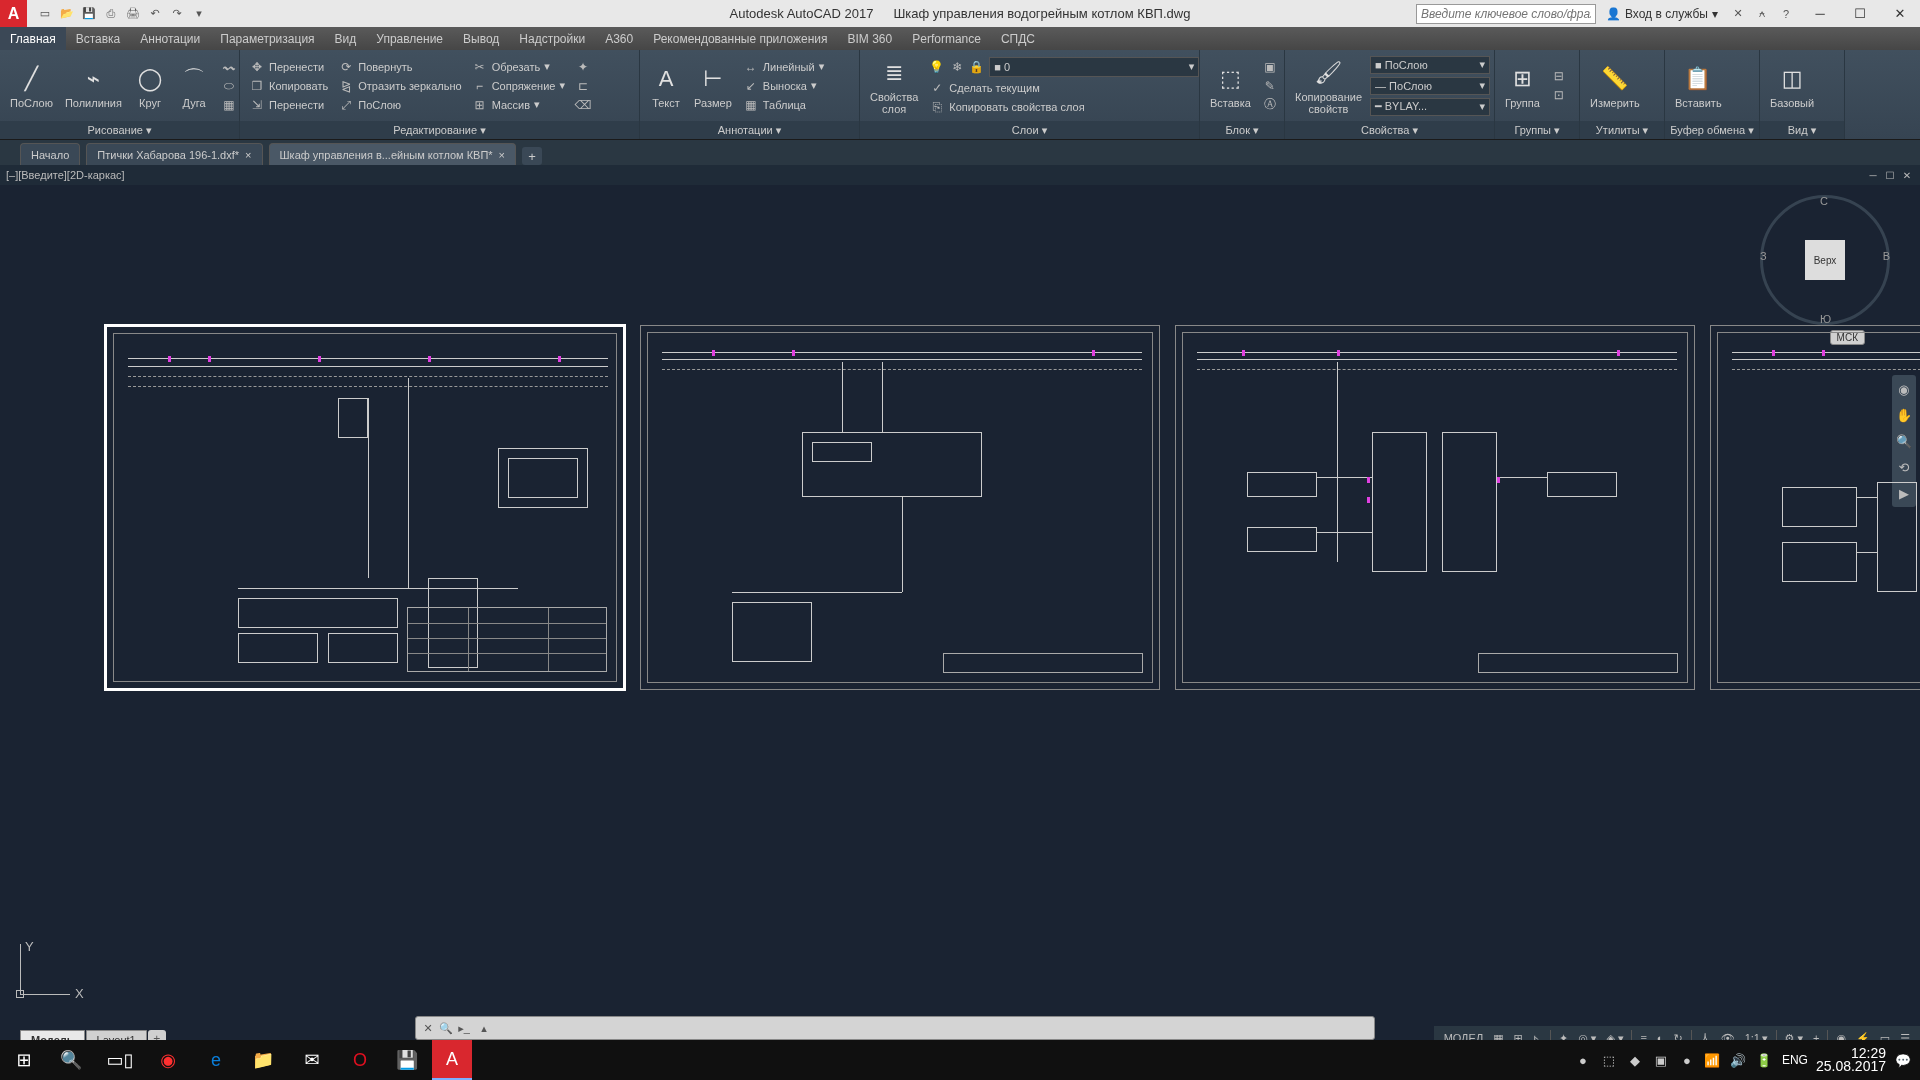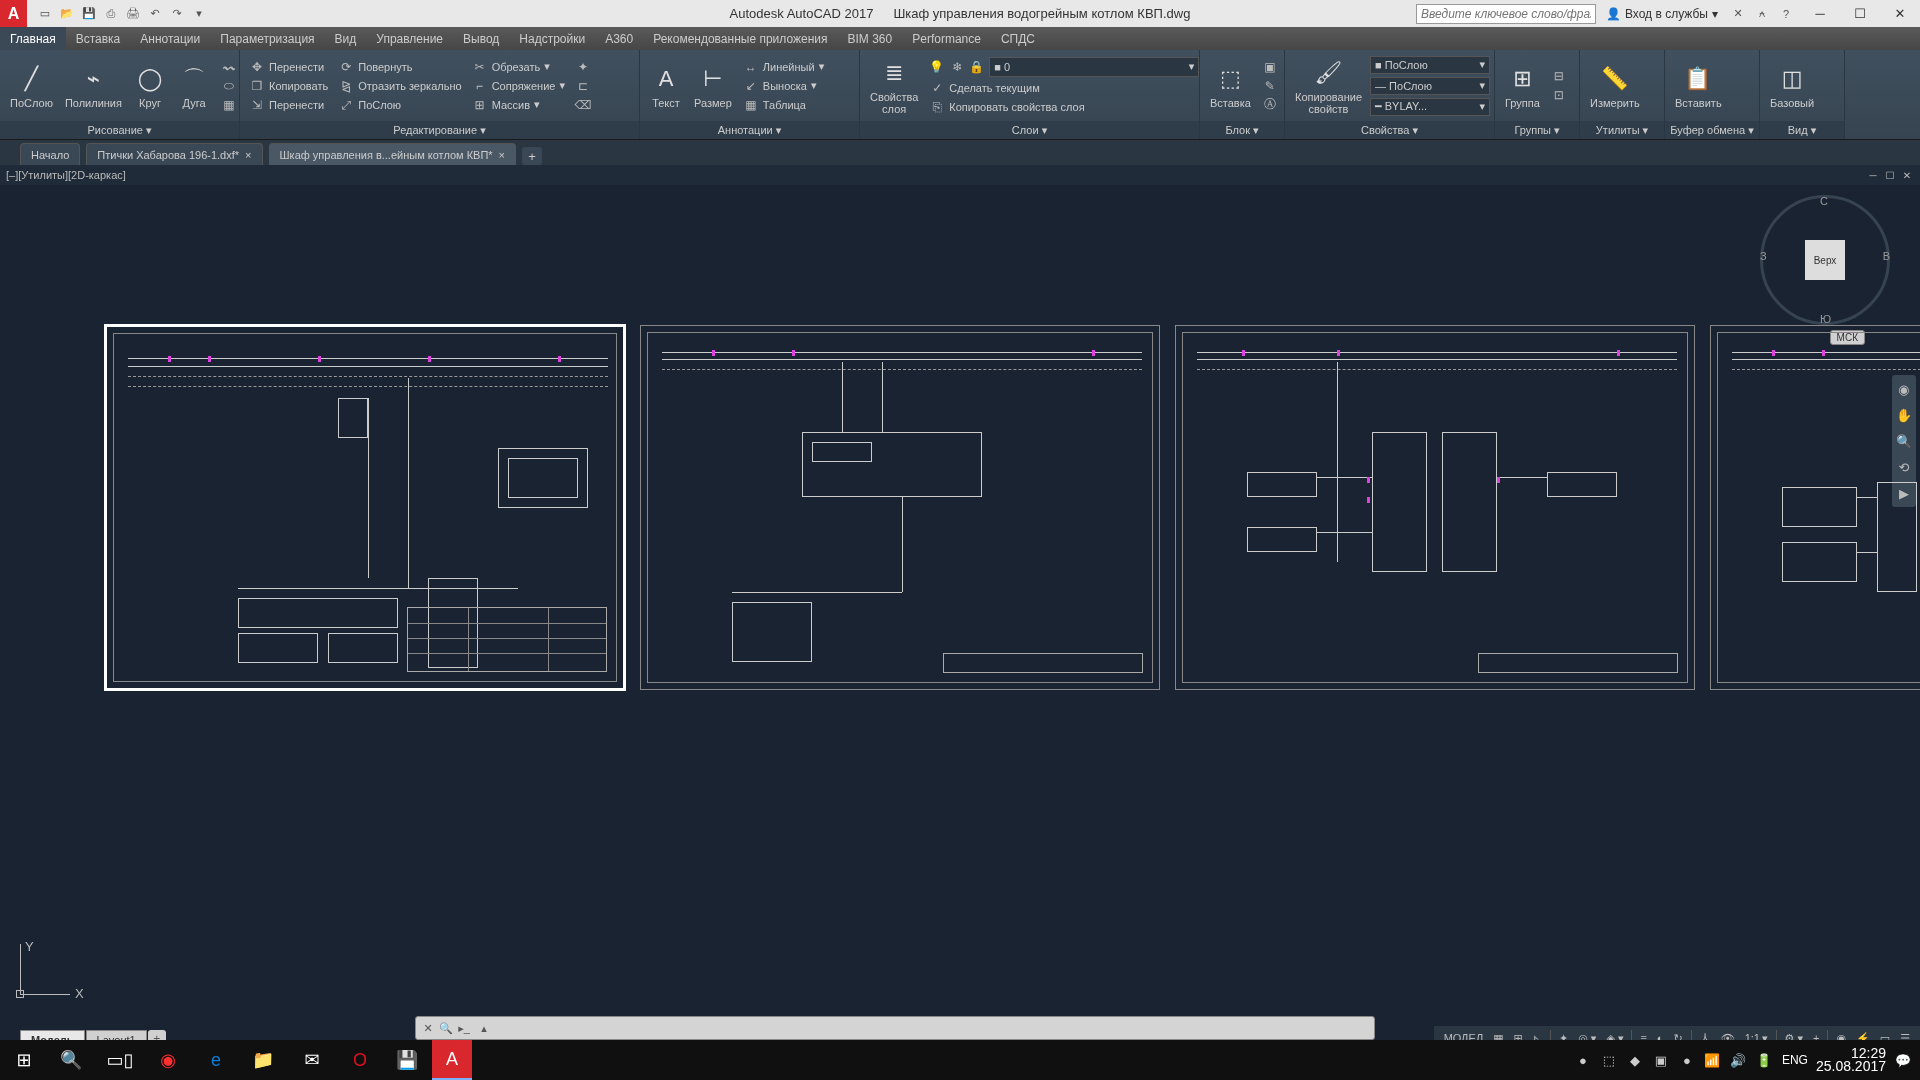--- a/index.html
+++ b/index.html
@@ -389,21 +389,21 @@
       <span>×</span>
     </div>
   <div class="file-tab active">
       <span>Шкаф управления в...ейным котлом КВП*</span>
       <span>×</span>
     </div>
   <div class="tab-plus">+</div>
 </div>
 
 <div class="vp-header">
-  <span>[–][Утилиты][2D-каркас]</span>
+  <span>[–][Введите][2D-каркас]</span>
   <div class="vp-wbtns">
     <div class="vp-wbtn">─</div>
     <div class="vp-wbtn">☐</div>
     <div class="vp-wbtn">✕</div>
   </div>
 </div>
 
 <div class="drawing-area">
 
   <div class="viewcube">

